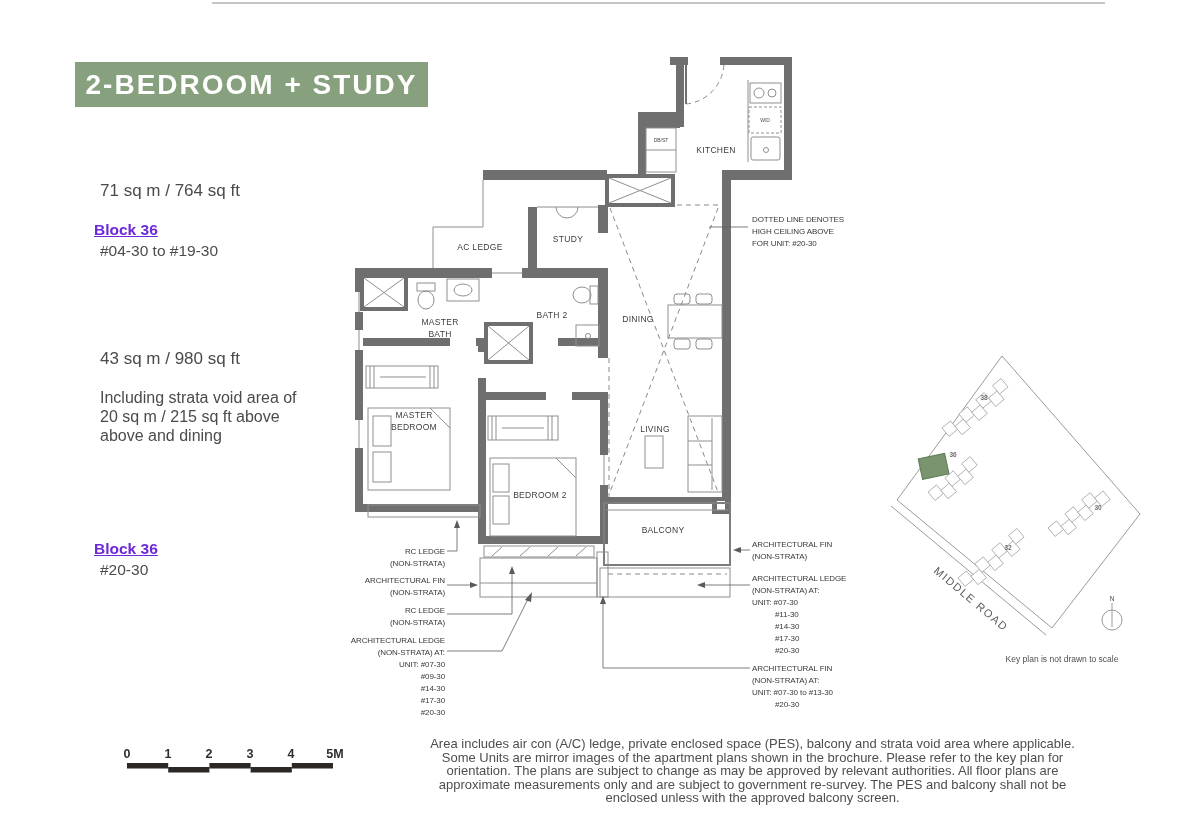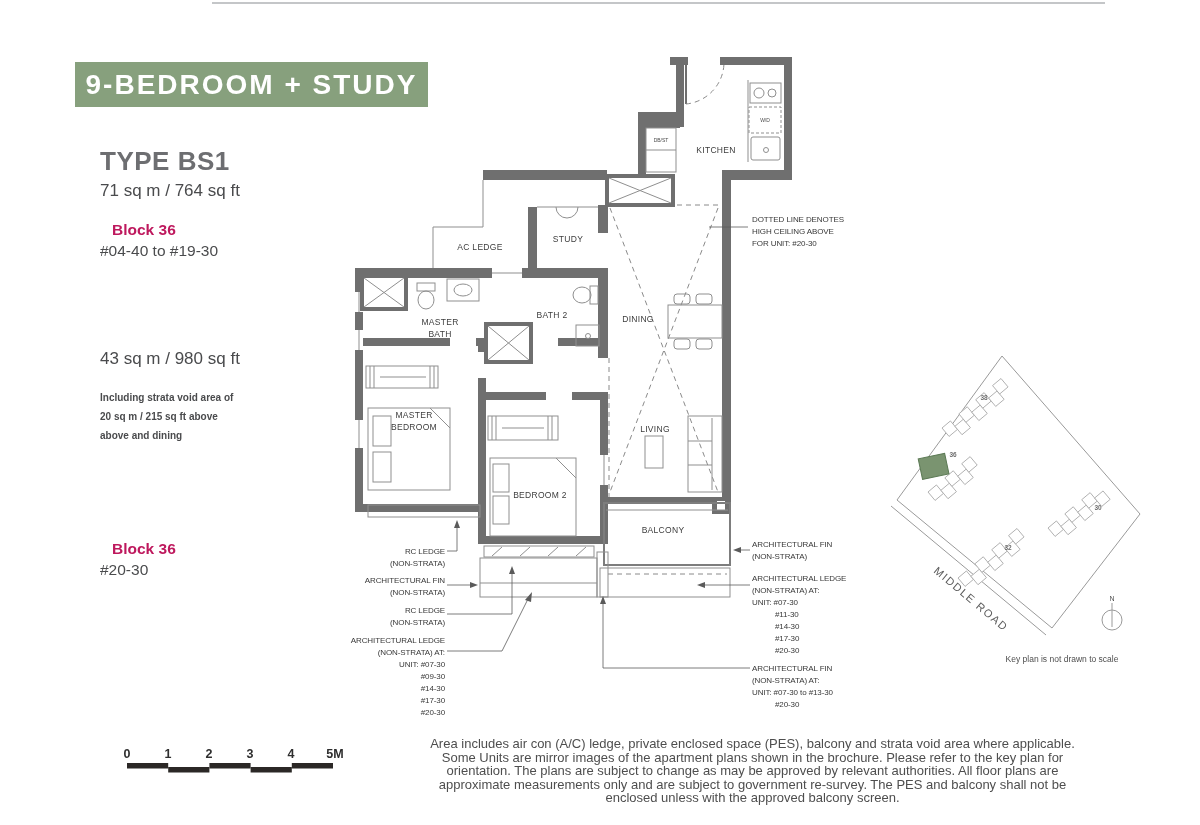--- a/index.html
+++ b/index.html
@@ -4,23 +4,23 @@
 <style>
   html,body{margin:0;padding:0;background:#ffffff;}
   #page{position:relative;width:1200px;height:825px;background:#fff;overflow:hidden;
         font-family:"Liberation Sans",sans-serif;}
   .abs{position:absolute;}
   #top-rule{left:212px;top:2px;width:893px;height:2px;background:#c4c6c8;}
   #banner{left:75px;top:62px;width:353px;height:45px;background:#87a07d;color:#ffffff;
           font-size:28px;font-weight:bold;letter-spacing:2px;text-align:center;line-height:46px;}
   .type-name{left:100px;color:#6d6e71;font-size:26px;font-weight:bold;letter-spacing:.5px;}
   .type-area{left:100px;color:#4a4b4d;font-size:17px;}
-  .blk{left:112px;color:#be185d;font-size:15.5px;font-weight:bold;}
+  .blk{left:94px;color:#6d28d9;font-size:15.5px;font-weight:bold;text-decoration:underline;}
   .units{left:100px;color:#4a4b4d;font-size:15.5px;}
-  .note{left:100px;color:#4a4b4d;font-size:10px;line-height:19px;font-weight:bold;}
+  .note{left:100px;color:#4a4b4d;font-size:16px;line-height:19px;}
   #disclaimer{left:430px;top:737px;width:645px;font-size:13px;line-height:13.5px;color:#4e4e4e;text-align:center;}
   svg text{font-family:"Liberation Sans",sans-serif;}
   .plan-label{font-size:8.5px;fill:#3c3c3c;letter-spacing:.3px;text-anchor:middle;}
   .tiny-label{font-size:5px;fill:#4a4a4a;text-anchor:middle;}
   .ann{font-size:8px;fill:#383838;letter-spacing:-.1px;}
   .ann-r{text-anchor:end;}
   .kp-num{font-size:6.5px;font-weight:bold;fill:#6e6e6e;text-anchor:middle;}
   .kp-cap{font-size:8.5px;fill:#4f4f4f;text-anchor:middle;}
   .sb-num{font-size:12.5px;font-weight:bold;fill:#2e2e2e;text-anchor:middle;}
   .wall{fill:#6f6f6f;}
@@ -32,26 +32,25 @@
   .kp-line{stroke:#9a9a9a;stroke-width:1;fill:none;}
   .kp-unit{stroke:#a5a5a5;stroke-width:.8;fill:#ffffff;}
 </style>
 </head>
 <body>
 
 <div id="page">
 
   <div id="top-rule" class="abs"></div>
 
-  <div id="banner" class="abs">9-BEDROOM + STUDY</div>
-
-  <div class="abs type-name" style="top:146px;">TYPE BS1</div>
+  <div id="banner" class="abs">2-BEDROOM + STUDY</div>
+
   <div class="abs type-area" style="top:181px;text-align:right;">71 sq m / 764 sq ft</div>
   <div class="abs blk" style="top:221px;">Block 36</div>
-  <div class="abs units" style="top:242px;">#04-40 to #19-30</div>
+  <div class="abs units" style="top:242px;">#04-30 to #19-30</div>
 
   <div class="abs type-area" style="top:349px;">43 sq m / 980 sq ft</div>
   <div class="abs note" style="top:388px;">
     <div>Including strata void area of</div>
     <div>20 sq m / 215 sq ft  above</div>
     <div>above and dining</div>
   </div>
   <div class="abs blk" style="top:540px;">Block 36</div>
   <div class="abs units" style="top:561px;">#20-30</div>
 

